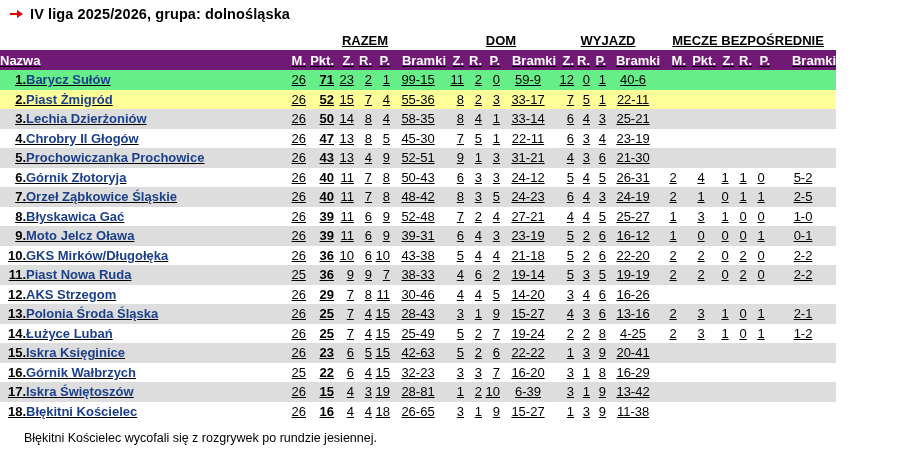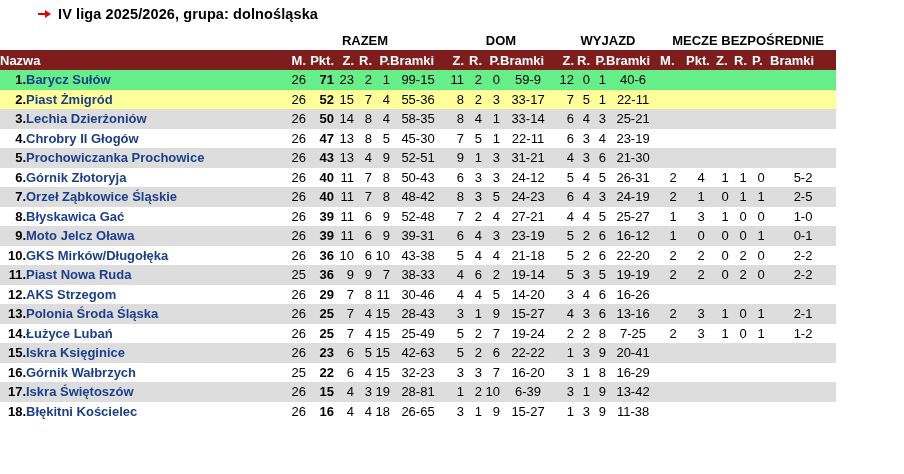--- a/index.html
+++ b/index.html
@@ -20,21 +20,20 @@
     width: 904px;
     height: 474px;
     box-sizing: border-box;
   }
   
   .title-row {
     display: flex;
     align-items: center;
     gap: 6px;
     padding: 6px 0 8px 10px;
-    margin-left: 28px;
   }
   .arrow-icon {
     display: inline-block;
     width: 14px;
     height: 12px;
     position: relative;
     flex: 0 0 auto;
   }
   .arrow-icon::before {
     content: "";
@@ -60,45 +59,46 @@
     font-size: 14.5px;
     font-weight: bold;
     color: #000;
     letter-spacing: 0.1px;
   }
   
   table.league {
     border-collapse: collapse;
     width: 764px;
     table-layout: fixed;
+    text-decoration: underline;
   }
   table.league td, table.league th {
     padding: 0;
     font-size: 13px;
     white-space: nowrap;
     vertical-align: middle;
   }
   
   .grp-row td {
     font-weight: bold;
     font-size: 13.5px;
     text-align: center;
     padding-bottom: 1px;
     height: 20px;
   }
   
   .hdr-row td {
-    background: #7f1d1d;
+    background: #701a75;
     color: #ffffff;
     font-weight: bold;
     height: 20px;
     font-size: 12.5px;
   }
   .hdr-name { text-align: left; padding-left: 10px; }
-  .hdr-c { text-align: left; }
+  .hdr-c { text-align: right; }
   .hdr-r { text-align: right; padding-right: 3px; }
 
   
   .r-pos {
     text-align: right;
     font-weight: bold;
     padding-right: 4px;
     width: 26px;
   }
   .r-team {
@@ -516,21 +516,21 @@
           <td class="numr">4</td>
           <td class="numr">15</td>
           <td class="num">25-49</td>
           <td class="numr">5</td>
           <td class="numr">2</td>
           <td class="numr">7</td>
           <td class="num">19-24</td>
           <td class="numr">2</td>
           <td class="numr">2</td>
           <td class="numr">8</td>
-          <td class="num">7-25</td>
+          <td class="num">4-25</td>
           <td class="num">2</td>
           <td class="num">3</td>
           <td class="num">1</td>
           <td class="num">0</td>
           <td class="num">1</td>
           <td class="num">1-2</td>
         </tr>
         <tr class="row bg-grey">
           <td class="r-pos">15.</td>
           <td class="r-team">Iskra Księginice</td>
@@ -623,14 +623,15 @@
           <td class="num"></td>
           <td class="num"></td>
           <td class="num"></td>
           <td class="num"></td>
           <td class="num"></td>
           <td class="num"></td>
         </tr>
       </tbody>
   </table>
 
+  <div class="footnote">Błękitni Kościelec wycofali się z rozgrywek po rundzie jesiennej.</div>
 
 </div>
 
 </body></html>

